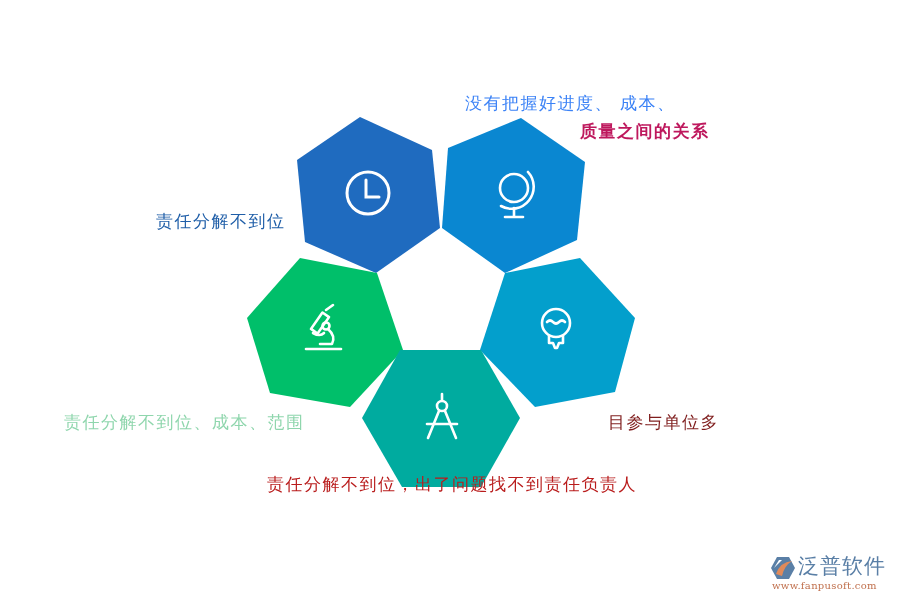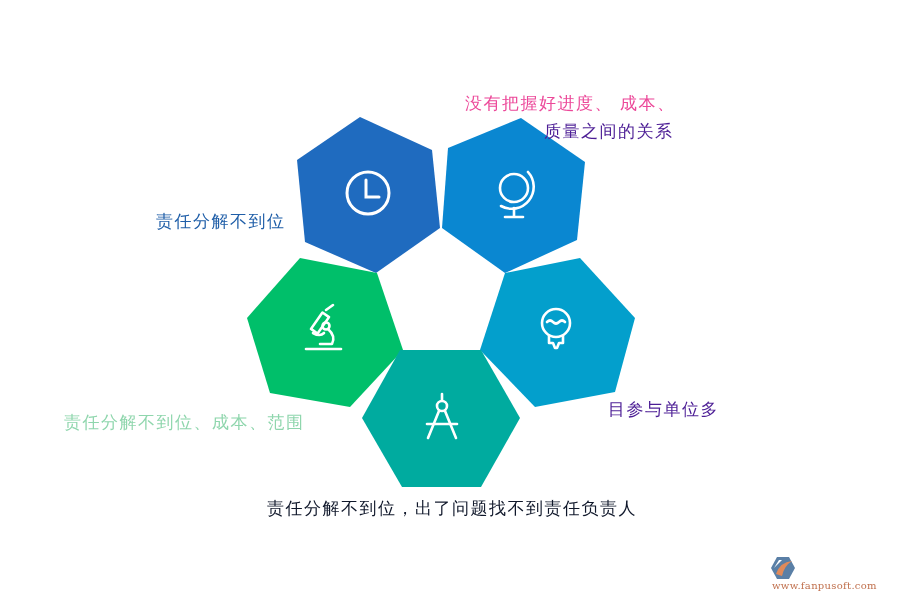--- a/index.html
+++ b/index.html
@@ -56,26 +56,27 @@
   <g stroke="#fff" stroke-width="2.6" fill="none" stroke-linecap="round">
     <line x1="442" y1="394" x2="442" y2="400"></line>
     <circle cx="442" cy="406" r="5"></circle>
     <line x1="439" y1="411" x2="428" y2="438"></line>
     <line x1="445" y1="411" x2="456" y2="438"></line>
     <line x1="427" y1="424" x2="457" y2="424"></line>
   </g>
 </svg>
 
 <div class="lbl" style="left:156px; top:210px; color:#1f5ea8;">责任分解不到位</div>
-<div class="lbl" style="left:465px; top:92px; color:#ec4899;">没有把握好进度、  成本、</div>
-<div class="lbl" style="left:544px; top:120px; color:#4c1d95;">质量之间的关系</div>
+<div class="lbl" style="left:465px; top:92px; color:#3b82f6;">没有把握好进度、  成本、</div>
+<div class="lbl" style="left:580px; top:120px; color:#be185d;font-weight:bold;">质量之间的关系</div>
 <div class="lbl" style="left:64px; top:411px; color:#8fd6ad;">责任分解不到位、成本、范围</div>
-<div class="lbl" style="left:608px; top:398px; color:#4c1d95;">目参与单位多</div>
-<div class="lbl" style="left:267px; top:497px; color:#0f172a;">责任分解不到位，出了问题找不到责任负责人</div>
+<div class="lbl" style="left:608px; top:411px; color:#7f1d1d;">目参与单位多</div>
+<div class="lbl" style="left:267px; top:473px; color:#b91c1c;">责任分解不到位，出了问题找不到责任负责人</div>
 
 <div class="logo">
   <svg class="logo-mark" viewBox="0 0 26 24">
     <polygon points="7,1 19,1 25,12 19,23 7,23 1,12" fill="#5a7fa6"></polygon>
     <path d="M6,18 Q10,6 22,5 Q14,10 12,20 Z" fill="#e08a5a"></path>
     <path d="M4,12 L9,4 L12,4 Z" fill="#ffffff"></path>
   </svg>
+  <div class="logo-name">泛普软件</div>
   <div class="logo-url">www.fanpusoft.com</div>
 </div>
 
 </body></html>

